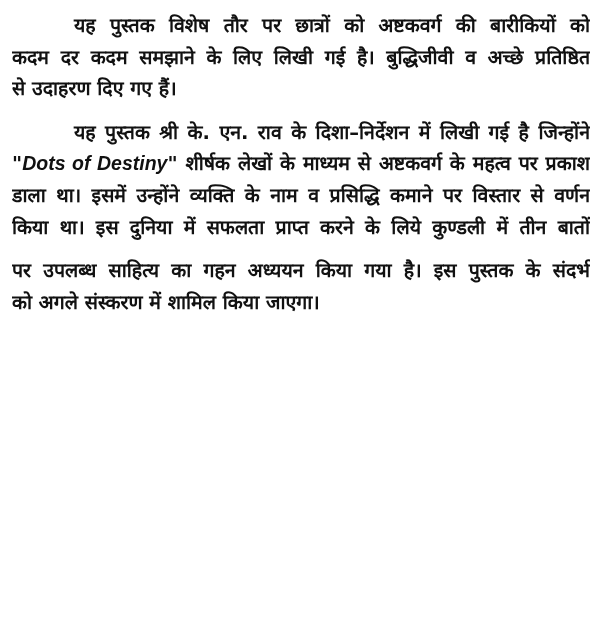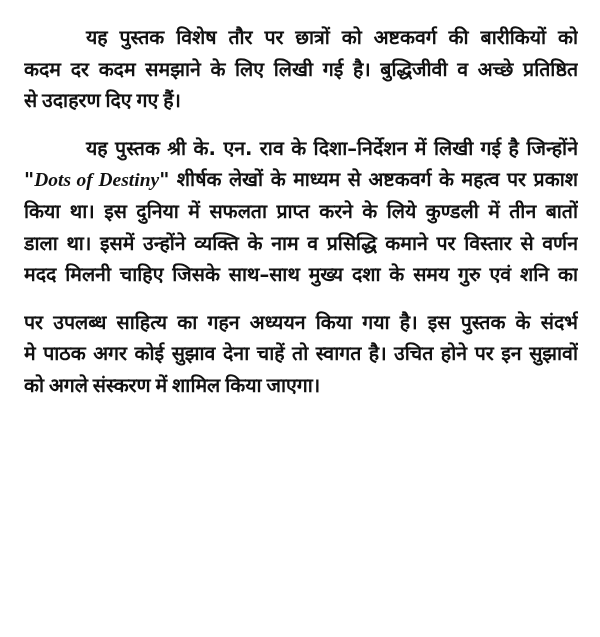--- a/index.html
+++ b/index.html
@@ -2,47 +2,45 @@
 <html><head>
 <meta charset="utf-8">
 <style>
   html, body { margin: 0; padding: 0; background: #ffffff; }
   body { width: 600px; height: 637px; overflow: hidden; position: relative; }
   .page {
     position: absolute; left: 8px; top: 6px; width: 586px;
     font-family: "DejaVu Sans", "Liberation Sans", sans-serif;
     font-weight: bold; color: #111111; font-size: 19.5px;
   }
-  .para { margin: 16px; }
+  .para { margin: 4px; }
   .para + .para { margin-top: 12px; }
   .line {
     display: block; height: 31.6px; line-height: 31.6px;
     white-space: nowrap; text-align: justify; text-align-last: justify;
     overflow: hidden;
   }
   .line.first { padding-left: 62px; }
-  .line.last { text-align-last: left; font-family: Liberation Serif, serif; }
-  .latin { font-family: Liberation Serif, serif; font-style: italic; }
+  .line.last { text-align-last: left; }
+  .latin { font-family: Liberation Sans, sans-serif; font-style: italic; }
 </style>
 </head>
 <body>
 
 <div class="page">
   <div class="para">
     <span class="line first">यह पुस्तक विशेष तौर पर छात्रों को अष्टकवर्ग की बारीकियों को</span>
     <span class="line">कदम दर कदम समझाने के लिए लिखी गई है। बुद्धिजीवी व अच्छे प्रतिष्ठित</span>
     <span class="line last">से उदाहरण दिए गए हैं।</span>
   </div>
 
   <div class="para">
     <span class="line first">यह पुस्तक श्री के. एन. राव के दिशा–निर्देशन में लिखी गई है जिन्होंने</span>
     <span class="line">"<span class="latin">Dots of Destiny</span>" शीर्षक लेखों के माध्यम से अष्टकवर्ग के महत्व पर प्रकाश</span>
+    <span class="line">डाला था। इसमें उन्होंने व्यक्ति के नाम व प्रसिद्धि कमाने पर विस्तार से वर्णन</span>
     <span class="line">किया था। इस दुनिया में सफलता प्राप्त करने के लिये कुण्डली में तीन बातों</span>
-    <span class="line">डाला था। इसमें उन्होंने व्यक्ति के नाम व प्रसिद्धि कमाने पर विस्तार से वर्णन</span>
-    <span class="line">मदद मिलनी चाहिए जिसके साथ–साथ मुख्य दशा के समय गुरु एवं शनि का</span>
   </div>
 
   <div class="para">
     <span class="line">पर उपलब्ध साहित्य का गहन अध्ययन किया गया है। इस पुस्तक के संदर्भ</span>
-    <span class="line">मे पाठक अगर कोई सुझाव देना चाहें तो स्वागत है। उचित होने पर इन सुझावों</span>
     <span class="line last">को अगले संस्करण में शामिल किया जाएगा।</span>
   </div>
 </div>
 
 </body></html>

